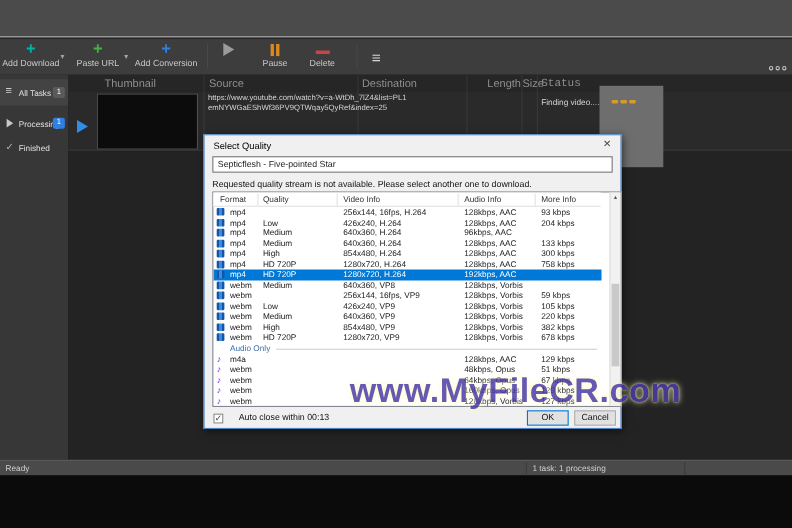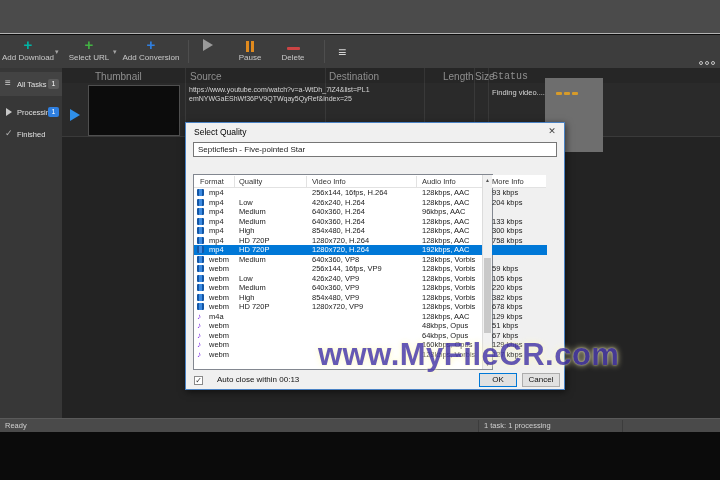--- a/index.html
+++ b/index.html
@@ -52,21 +52,21 @@
   .popup{position:absolute;left:545px;top:78px;width:58px;height:74px;background:#6e6e6e;z-index:5;}
   .popup .dots{position:absolute;left:11px;top:3px;}
   .popup .dots i{display:inline-block;width:6px;height:3px;background:#d79b29;margin-right:2px;border-radius:1px;}
 
   
   .dialog{position:absolute;left:185px;top:122px;width:380px;height:268px;background:#f0f0f0;border:1px solid #4a82c4;box-shadow:1px 2px 7px rgba(0,0,0,0.55);z-index:10;}
   .dlg-title{position:absolute;left:8px;top:4px;font-size:8.5px;color:#000;}
   .dlg-close{position:absolute;right:5px;top:2px;width:14px;height:13px;font-size:9px;color:#444;text-align:center;line-height:13px;}
   .dlg-field{position:absolute;left:7px;top:19px;width:364px;height:15px;background:#fff;border:1px solid #767676;font-size:8px;color:#222;line-height:13px;padding-left:4px;}
   .dlg-msg{position:absolute;left:7px;top:40px;font-size:8px;color:#111;white-space:nowrap;}
-  .qtable{position:absolute;left:7px;top:51px;width:300px;height:196px;background:#fff;border:1px solid #828790;}
+  .qtable{position:absolute;left:7px;top:51px;width:372px;height:196px;background:#fff;border:1px solid #828790;}
   .qhead{position:absolute;left:0;top:0;width:352px;height:13px;background:#fff;border-bottom:1px solid #e2e2e2;}
   .qh{position:absolute;top:2px;font-size:7.5px;color:#333;white-space:nowrap;}
   .qh-sep{position:absolute;top:1px;height:11px;width:1px;background:#e2e2e2;}
   .qrows{position:absolute;left:0;top:13px;width:353px;height:181px;overflow:hidden;}
   .qrow{position:relative;height:9.5px;font-size:7.5px;color:#1a1a1a;line-height:9.5px;}
   .qrow.sel{background:#0078d7;color:#fff;}
   .qc{position:absolute;top:0;white-space:nowrap;}
   .c-format{left:15px;}.c-quality{left:45px;}.c-video{left:118px;}.c-audio{left:228px;}.c-more{left:298px;}
   .fic{position:absolute;left:3px;}
   .fic.video{top:1.2px;width:7px;height:7px;border-radius:1px;background:linear-gradient(90deg,#1356a5 0,#1356a5 2px,#3c8be2 2px,#3c8be2 5px,#1356a5 5px,#1356a5 7px);}
@@ -102,21 +102,21 @@
   <div class="titlebar"></div>
 
   <div class="toolbar">
     <div class="tbtn" style="left:2px;width:52px;">
       <div class="ticon" style="color:#00b3a4;">+</div>
       <div class="tlabel">Add Download</div>
     </div>
     <div class="tcaret" style="left:55px;">▾</div>
     <div class="tbtn" style="left:66px;width:46px;">
       <div class="ticon" style="color:#43b143;">+</div>
-      <div class="tlabel">Select URL</div>
+      <div class="tlabel">Paste URL</div>
     </div>
     <div class="tcaret" style="left:113px;">▾</div>
     <div class="tbtn" style="left:120px;width:62px;">
       <div class="ticon" style="color:#2f7fe0;">+</div>
       <div class="tlabel">Add Conversion</div>
     </div>
     <div class="vsep-tb" style="left:188px;"></div>
     <div class="tbtn disabled" style="left:192px;width:32px;">
       <div class="ticon"><span class="play-tri"></span></div>
       <div class="tlabel">Start</div>
@@ -174,20 +174,21 @@
   <div class="row-status">Finding video....</div>
 
   <div class="popup">
     <div class="dots"><i></i><i></i><i></i></div>
   </div>
 
   <div class="dialog">
     <div class="dlg-title">Select Quality</div>
     <div class="dlg-close">✕</div>
     <div class="dlg-field">Septicflesh - Five-pointed Star</div>
+    <div class="dlg-msg">Requested quality stream is not available. Please select another one to download.</div>
 
     <div class="qtable">
       <div class="qhead">
         <span class="qh" style="left:6px;">Format</span>
         <span class="qh" style="left:45px;">Quality</span>
         <span class="qh" style="left:118px;">Video Info</span>
         <span class="qh" style="left:228px;">Audio Info</span>
         <span class="qh" style="left:298px;">More Info</span>
         <span class="qh-sep" style="left:40px;"></span>
         <span class="qh-sep" style="left:112px;"></span>
@@ -292,20 +293,24 @@
             <span class="qc c-more">382 kbps</span>
           </div>
           <div class="qrow">
             <span class="fic video"></span>
             <span class="qc c-format">webm</span>
             <span class="qc c-quality">HD 720P</span>
             <span class="qc c-video">1280x720, VP9</span>
             <span class="qc c-audio">128kbps, Vorbis</span>
             <span class="qc c-more">678 kbps</span>
           </div>
+          <div class="qsep">
+            <span class="qsep-label">Audio Only</span>
+            <span class="qsep-line"></span>
+          </div>
           <div class="qrow">
             <span class="fic audio">♪</span>
             <span class="qc c-format">m4a</span>
             <span class="qc c-audio">128kbps, AAC</span>
             <span class="qc c-more">129 kbps</span>
           </div>
           <div class="qrow">
             <span class="fic audio">♪</span>
             <span class="qc c-format">webm</span>
             <span class="qc c-audio">48kbps, Opus</span>

